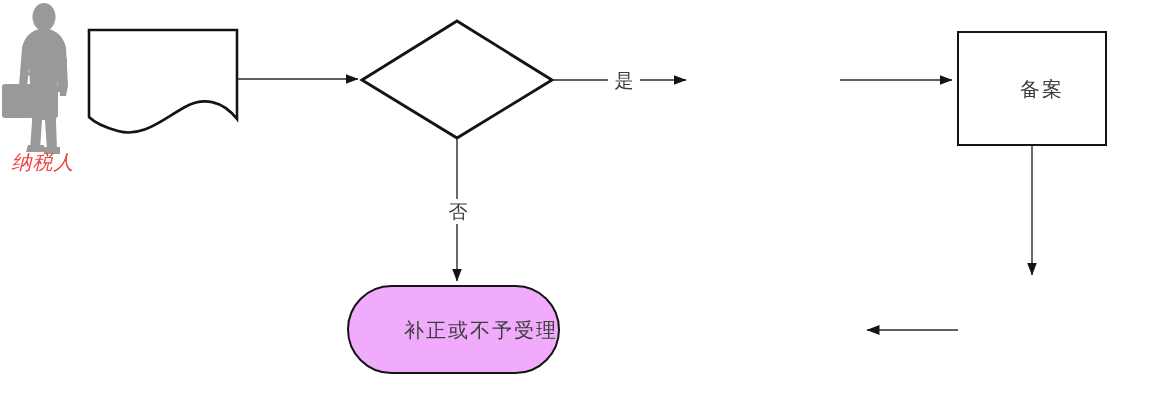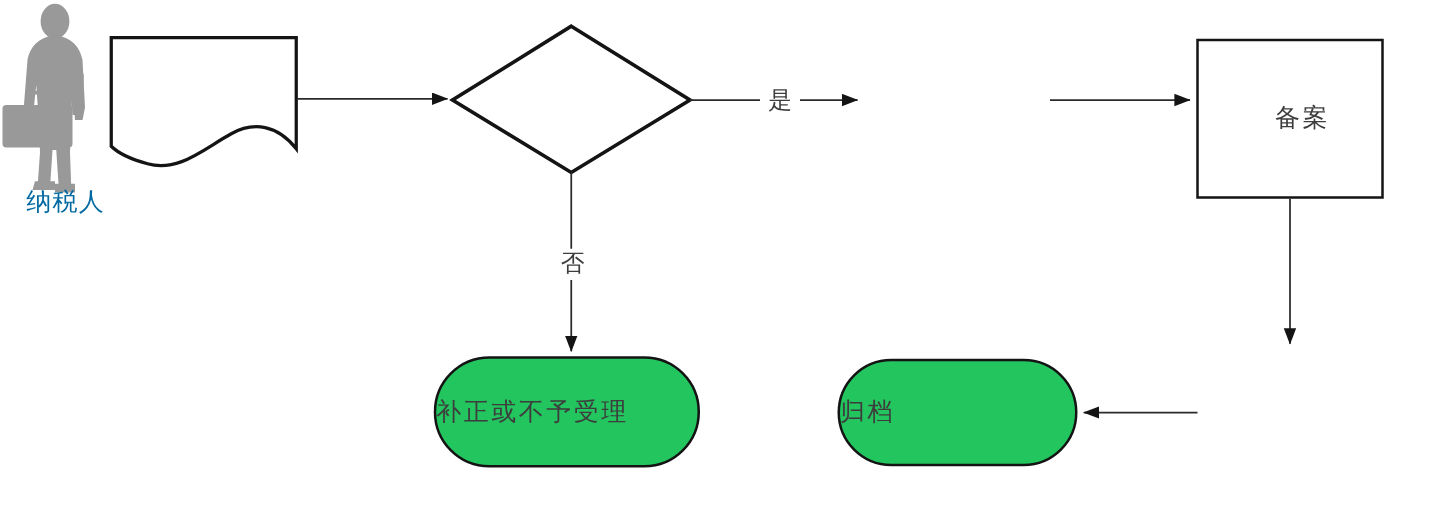--- a/index.html
+++ b/index.html
@@ -25,45 +25,46 @@
     border: 2.5px solid #141414;
     background: #ffffff;
     box-sizing: border-box;
     display: flex;
     align-items: center;
     justify-content: center;
   }
   .stadium {
     position: absolute;
     border: 2.6px solid #141414;
-    background: #22c55e;
+    background: #f0abfc;
     box-sizing: border-box;
     display: flex;
     align-items: center;
-    justify-content: flex-start;
+    justify-content: flex-end;
   }
   .proc-box .node-label, .stadium .node-label { position: static; }
   .edge-label {
     position: absolute;
     color: #3d3d3d;
     font-size: 19px;
     line-height: 1;
     background: #ffffff;
     padding: 3px 4px;
     text-align: center;
   }
   svg { position: absolute; left: 0; top: 0; }
   .actor-caption {
     position: absolute;
-    color: #0369a1;
+    color: #ef4444;
     font-size: 20px;
     letter-spacing: 1px;
-    text-align: right;
+    text-align: center;
     white-space: nowrap;
     line-height: 1;
+    font-style: italic;
   }
 </style>
 </head>
 <body>
 
 <div id="canvas">
 
   <svg width="1163" height="406" viewBox="0 0 1163 406">
     <defs>
       <marker id="arrow" markerUnits="userSpaceOnUse" markerWidth="15" markerHeight="12" refX="12.5" refY="5" orient="auto">
@@ -94,30 +95,27 @@
       <line x1="1032" y1="130" x2="1032" y2="275" marker-end="url(#arrow)"></line>
       <line x1="958" y1="330" x2="867" y2="330" marker-end="url(#arrow)"></line>
     </g>
   </svg>
 
   <div class="actor-caption" style="left:2px; top:152px; width:82px;">纳税人</div>
 
 
 
 
-  <div class="proc-box" style="left:957px; top:31px; width:150px; height:128px;padding-left:20px;">
+  <div class="proc-box" style="left:957px; top:31px; width:150px; height:115px;padding-left:20px;">
     <div class="node-label">备案</div>
   </div>
 
 
   <div class="stadium" style="left:347px; top:285px; width:213px; height:89px; border-radius:45px;">
     <div class="node-label">补正或不予受理</div>
   </div>
 
-  <div class="stadium" style="left:670px; top:287px; width:192px; height:86px; border-radius:43px;">
-    <div class="node-label">归档</div>
-  </div>
 
   <div class="edge-label" style="left:608px; top:68px; width:24px;">是</div>
 
   <div class="edge-label" style="left:442px; top:199px; width:24px;">否</div>
 
 </div>
 
 </body></html>

